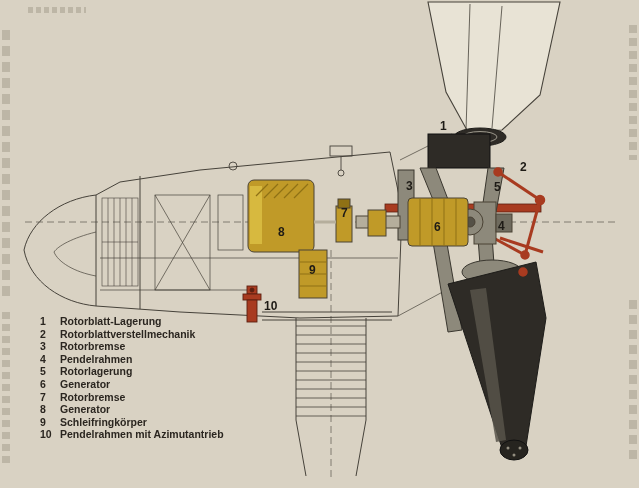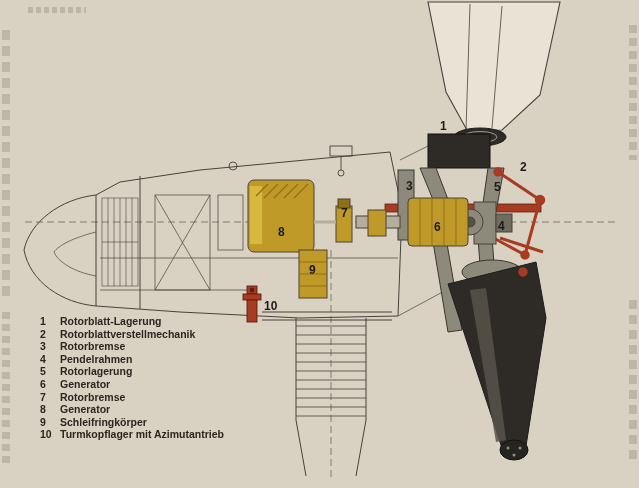--- a/index.html
+++ b/index.html
@@ -249,16 +249,16 @@
     <div class="row">
         <span class="lnum">8</span>
         <span class="llabel">Generator</span>
       </div>
     <div class="row">
         <span class="lnum">9</span>
         <span class="llabel">Schleifringkörper</span>
       </div>
     <div class="row">
         <span class="lnum">10</span>
-        <span class="llabel">Turmkopflager mit Azimutantrieb</span>
+        <span class="llabel">Pendelrahmen mit Azimutantrieb</span>
       </div>
   </div>
 </div>
 
 </body></html>

